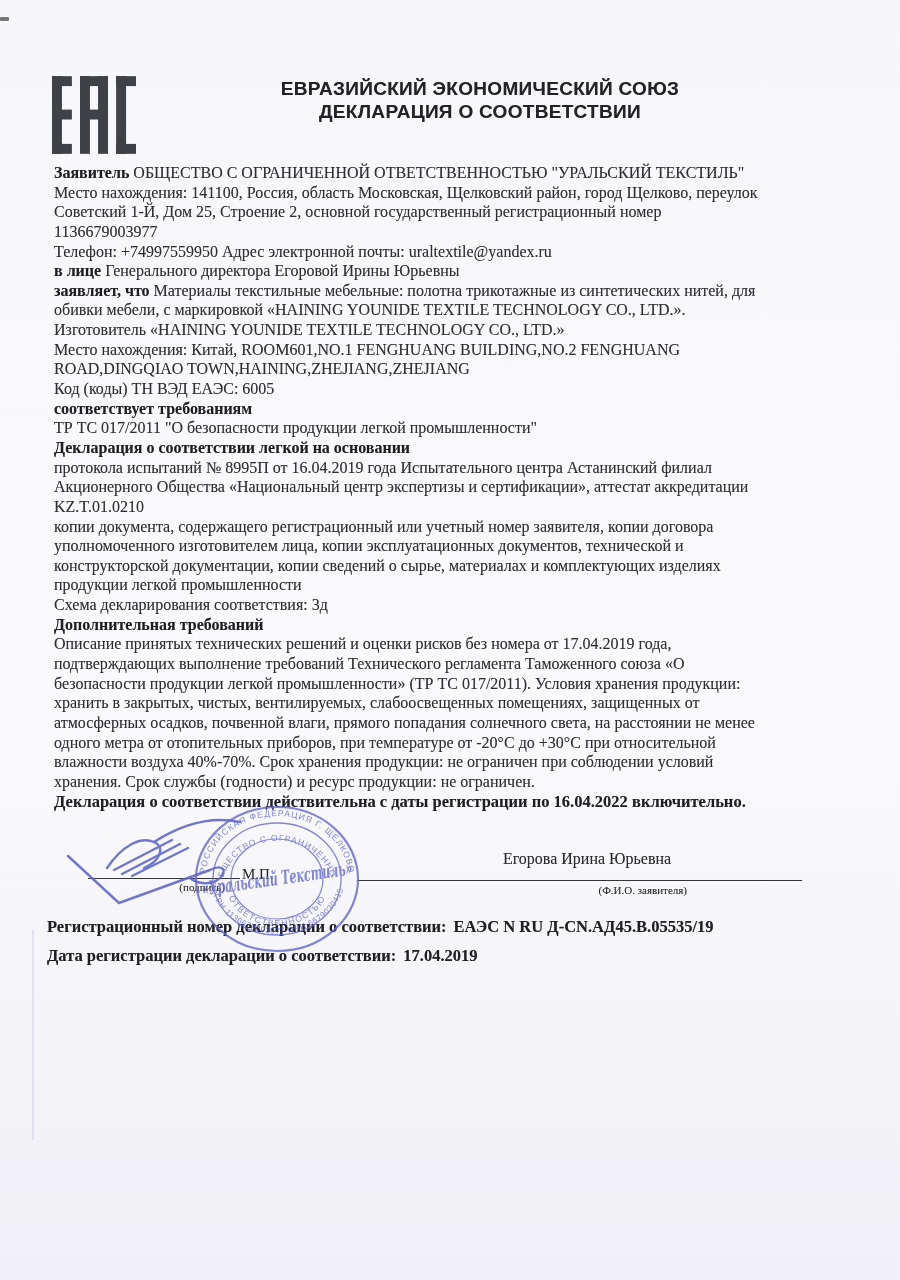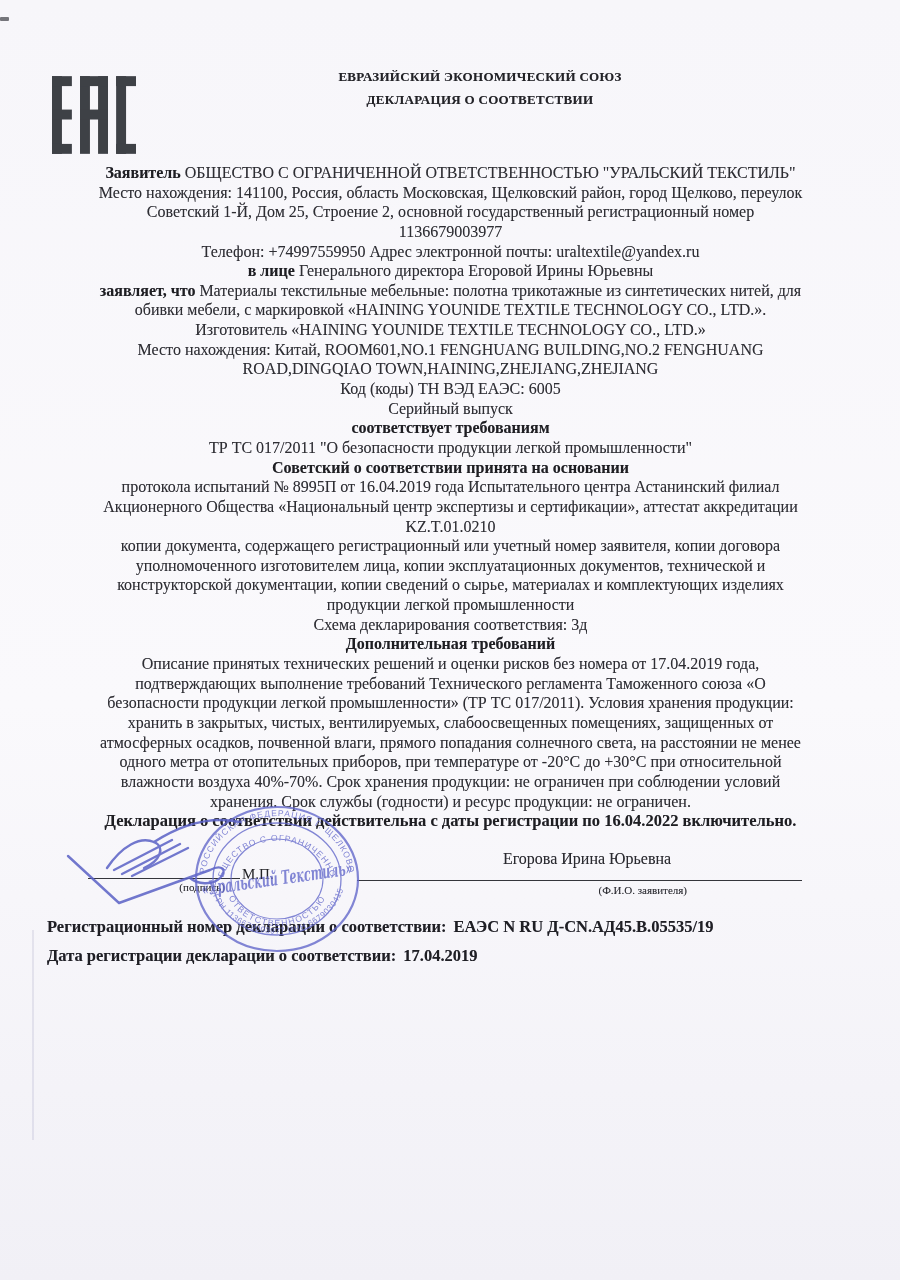--- a/index.html
+++ b/index.html
@@ -8,26 +8,26 @@
     background:linear-gradient(180deg,#f7f6fa 0%,#faf9fc 55%,#f1f0f6 100%);
     font-family:"Liberation Serif",serif;color:#2e2e33;
   }
   .edge-mark{position:absolute;left:0;top:17px;width:9px;height:4px;background:#4a4a50;opacity:.75;border-radius:1px;}
   .crease{position:absolute;left:32px;top:930px;width:2px;height:210px;background:rgba(110,115,160,.14);}
 
   .eac{position:absolute;left:52px;top:72px;width:84px;height:86px;}
   .eac rect{fill:#3e4146;}
 
   .htitle{
-    position:absolute;left:200px;top:65px;width:560px;text-align:center;
-    font-family:Liberation Serif, serif;font-weight:bold;font-size:13px;line-height:23px;
+    position:absolute;left:200px;top:77px;width:560px;text-align:center;
+    font-family:Liberation Sans, sans-serif;font-weight:bold;font-size:19px;line-height:23px;
     color:#232327;letter-spacing:.3px;text-shadow:0 0 .5px rgba(30,30,50,.4);
   }
 
-  .body{position:absolute;left:43px;top:163px;width:815px;text-align:center;}
+  .body{position:absolute;left:54px;top:163px;width:815px;}
   .ln{height:19.65px;line-height:19.65px;font-size:16px;white-space:nowrap;
       text-shadow:0 0 .5px rgba(40,40,60,.35);}
   .ln .b{font-weight:bold;color:#1e1e22;}
   .ln.gap{}
   .ln.gap .b{font-size:16.5px;}
 
   .rule{position:absolute;border-top:1.6px solid #34353b;height:0;}
   .rule-left{left:88px;top:878px;width:152px;}
   .rule-right{left:357px;top:880px;width:445px;}
   .caption{position:absolute;font-size:11px;color:#2c2c31;text-align:right;
@@ -82,24 +82,23 @@
       <div class="ln"><span class="b"></span><span class="t">Советский 1-Й, Дом 25, Строение 2, основной государственный регистрационный номер</span></div>
       <div class="ln"><span class="b"></span><span class="t">1136679003977</span></div>
       <div class="ln"><span class="b"></span><span class="t">Телефон: +74997559950 Адрес электронной почты: uraltextile@yandex.ru</span></div>
       <div class="ln"><span class="b">в лице </span><span class="t">Генерального директора Егоровой Ирины Юрьевны</span></div>
       <div class="ln"><span class="b">заявляет, что </span><span class="t">Материалы текстильные мебельные: полотна трикотажные из синтетических нитей, для</span></div>
       <div class="ln"><span class="b"></span><span class="t">обивки мебели, с маркировкой «HAINING YOUNIDE TEXTILE TECHNOLOGY CO., LTD.».</span></div>
       <div class="ln"><span class="b"></span><span class="t">Изготовитель «HAINING YOUNIDE TEXTILE TECHNOLOGY CO., LTD.»</span></div>
       <div class="ln"><span class="b"></span><span class="t">Место нахождения: Китай, ROOM601,NO.1 FENGHUANG BUILDING,NO.2 FENGHUANG</span></div>
       <div class="ln"><span class="b"></span><span class="t">ROAD,DINGQIAO TOWN,HAINING,ZHEJIANG,ZHEJIANG</span></div>
       <div class="ln"><span class="b"></span><span class="t">Код (коды) ТН ВЭД ЕАЭС: 6005</span></div>
-      <div class="ln"><span class="b"></span><span class="t">Серийный выпуск</span></div>
       <div class="ln"><span class="b">соответствует требованиям</span><span class="t"></span></div>
       <div class="ln"><span class="b"></span><span class="t">ТР ТС 017/2011 "О безопасности продукции легкой промышленности"</span></div>
-      <div class="ln"><span class="b">Советский о соответствии принята на основании</span><span class="t"></span></div>
+      <div class="ln"><span class="b">Декларация о соответствии легкой на основании</span><span class="t"></span></div>
       <div class="ln"><span class="b"></span><span class="t">протокола испытаний № 8995П от 16.04.2019 года Испытательного центра Астанинский филиал</span></div>
       <div class="ln"><span class="b"></span><span class="t">Акционерного Общества «Национальный центр экспертизы и сертификации», аттестат аккредитации</span></div>
       <div class="ln"><span class="b"></span><span class="t">KZ.T.01.0210</span></div>
       <div class="ln"><span class="b"></span><span class="t">копии документа, содержащего регистрационный или учетный номер заявителя, копии договора</span></div>
       <div class="ln"><span class="b"></span><span class="t">уполномоченного изготовителем лица, копии эксплуатационных документов, технической и</span></div>
       <div class="ln"><span class="b"></span><span class="t">конструкторской документации, копии сведений о сырье, материалах и комплектующих изделиях</span></div>
       <div class="ln"><span class="b"></span><span class="t">продукции легкой промышленности</span></div>
       <div class="ln"><span class="b"></span><span class="t">Схема декларирования соответствия: 3д</span></div>
       <div class="ln"><span class="b">Дополнительная требований</span><span class="t"></span></div>
       <div class="ln"><span class="b"></span><span class="t">Описание принятых технических решений и оценки рисков без номера от 17.04.2019 года,</span></div>

